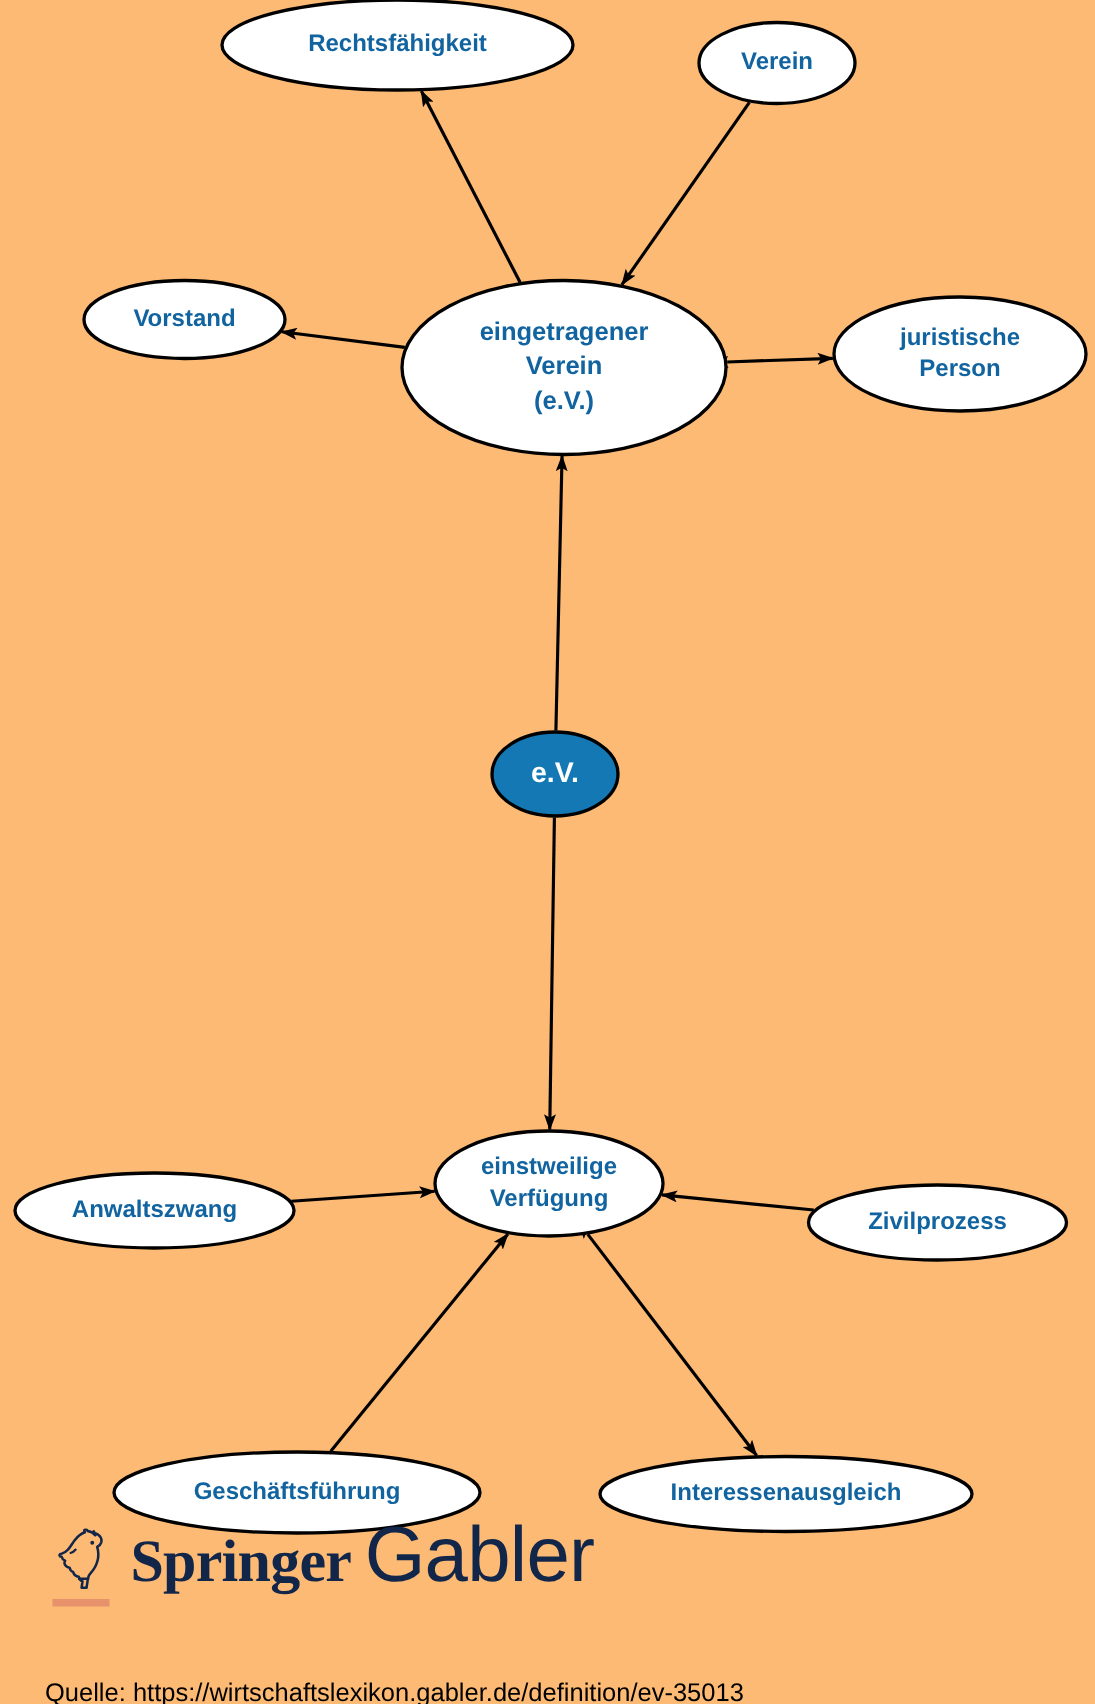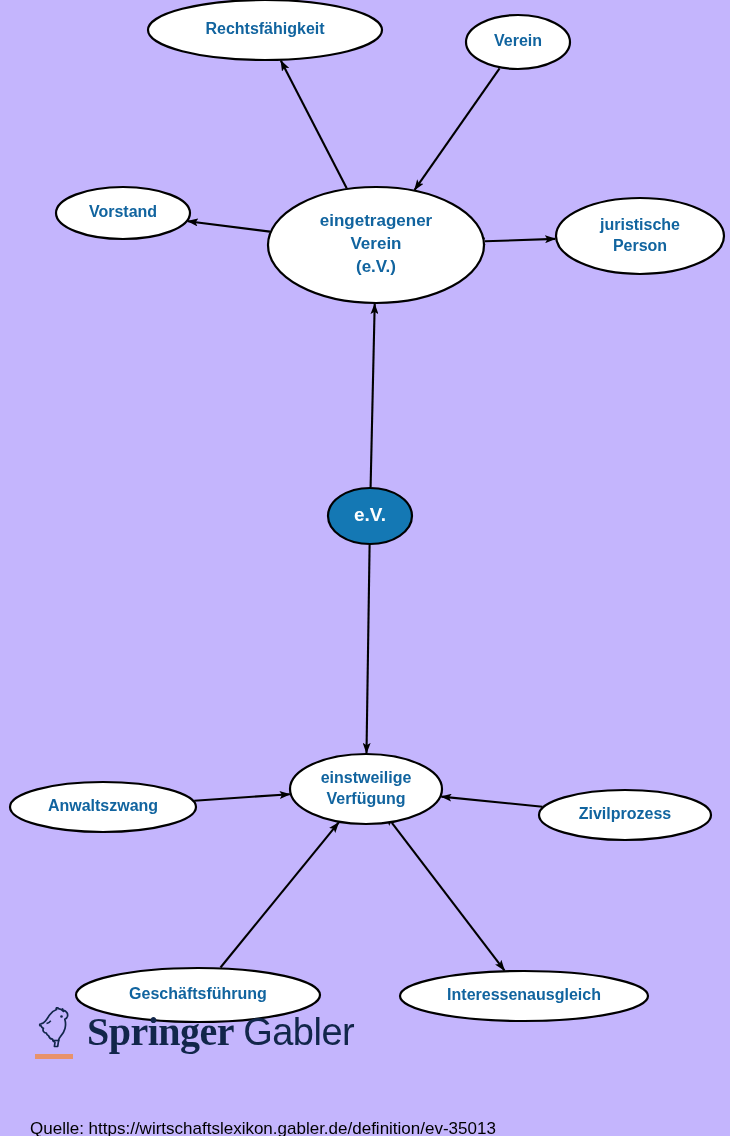--- a/index.html
+++ b/index.html
@@ -8,21 +8,21 @@
     padding: 0;
     background: #ffffff;
   }
   body {
     font-family: "Liberation Sans", sans-serif;
   }
   #page {
     position: relative;
     width: 730px;
     height: 1136px;
-    background: #c4b5fd;
+    background: #fdba74;
     overflow: hidden;
   }
   #graph {
     position: absolute;
     left: 0;
     top: 0;
     width: 730px;
     height: 1030px;
   }
   .node-ellipse {
@@ -90,21 +90,21 @@
   }
   .logo-springer {
     font-family: "Liberation Serif", serif;
     font-size: 40px;
     font-weight: bold;
     color: #12264a;
     letter-spacing: -0.5px;
   }
   .logo-gabler {
     font-family: "Liberation Sans", sans-serif;
-    font-size: 38px;
+    font-size: 52px;
     font-weight: normal;
     color: #12264a;
     margin-left: 9px;
     letter-spacing: -0.5px;
   }
   .source-line {
     position: absolute;
     left: 30px;
     top: 68px;
     font-family: "Liberation Sans", sans-serif;

